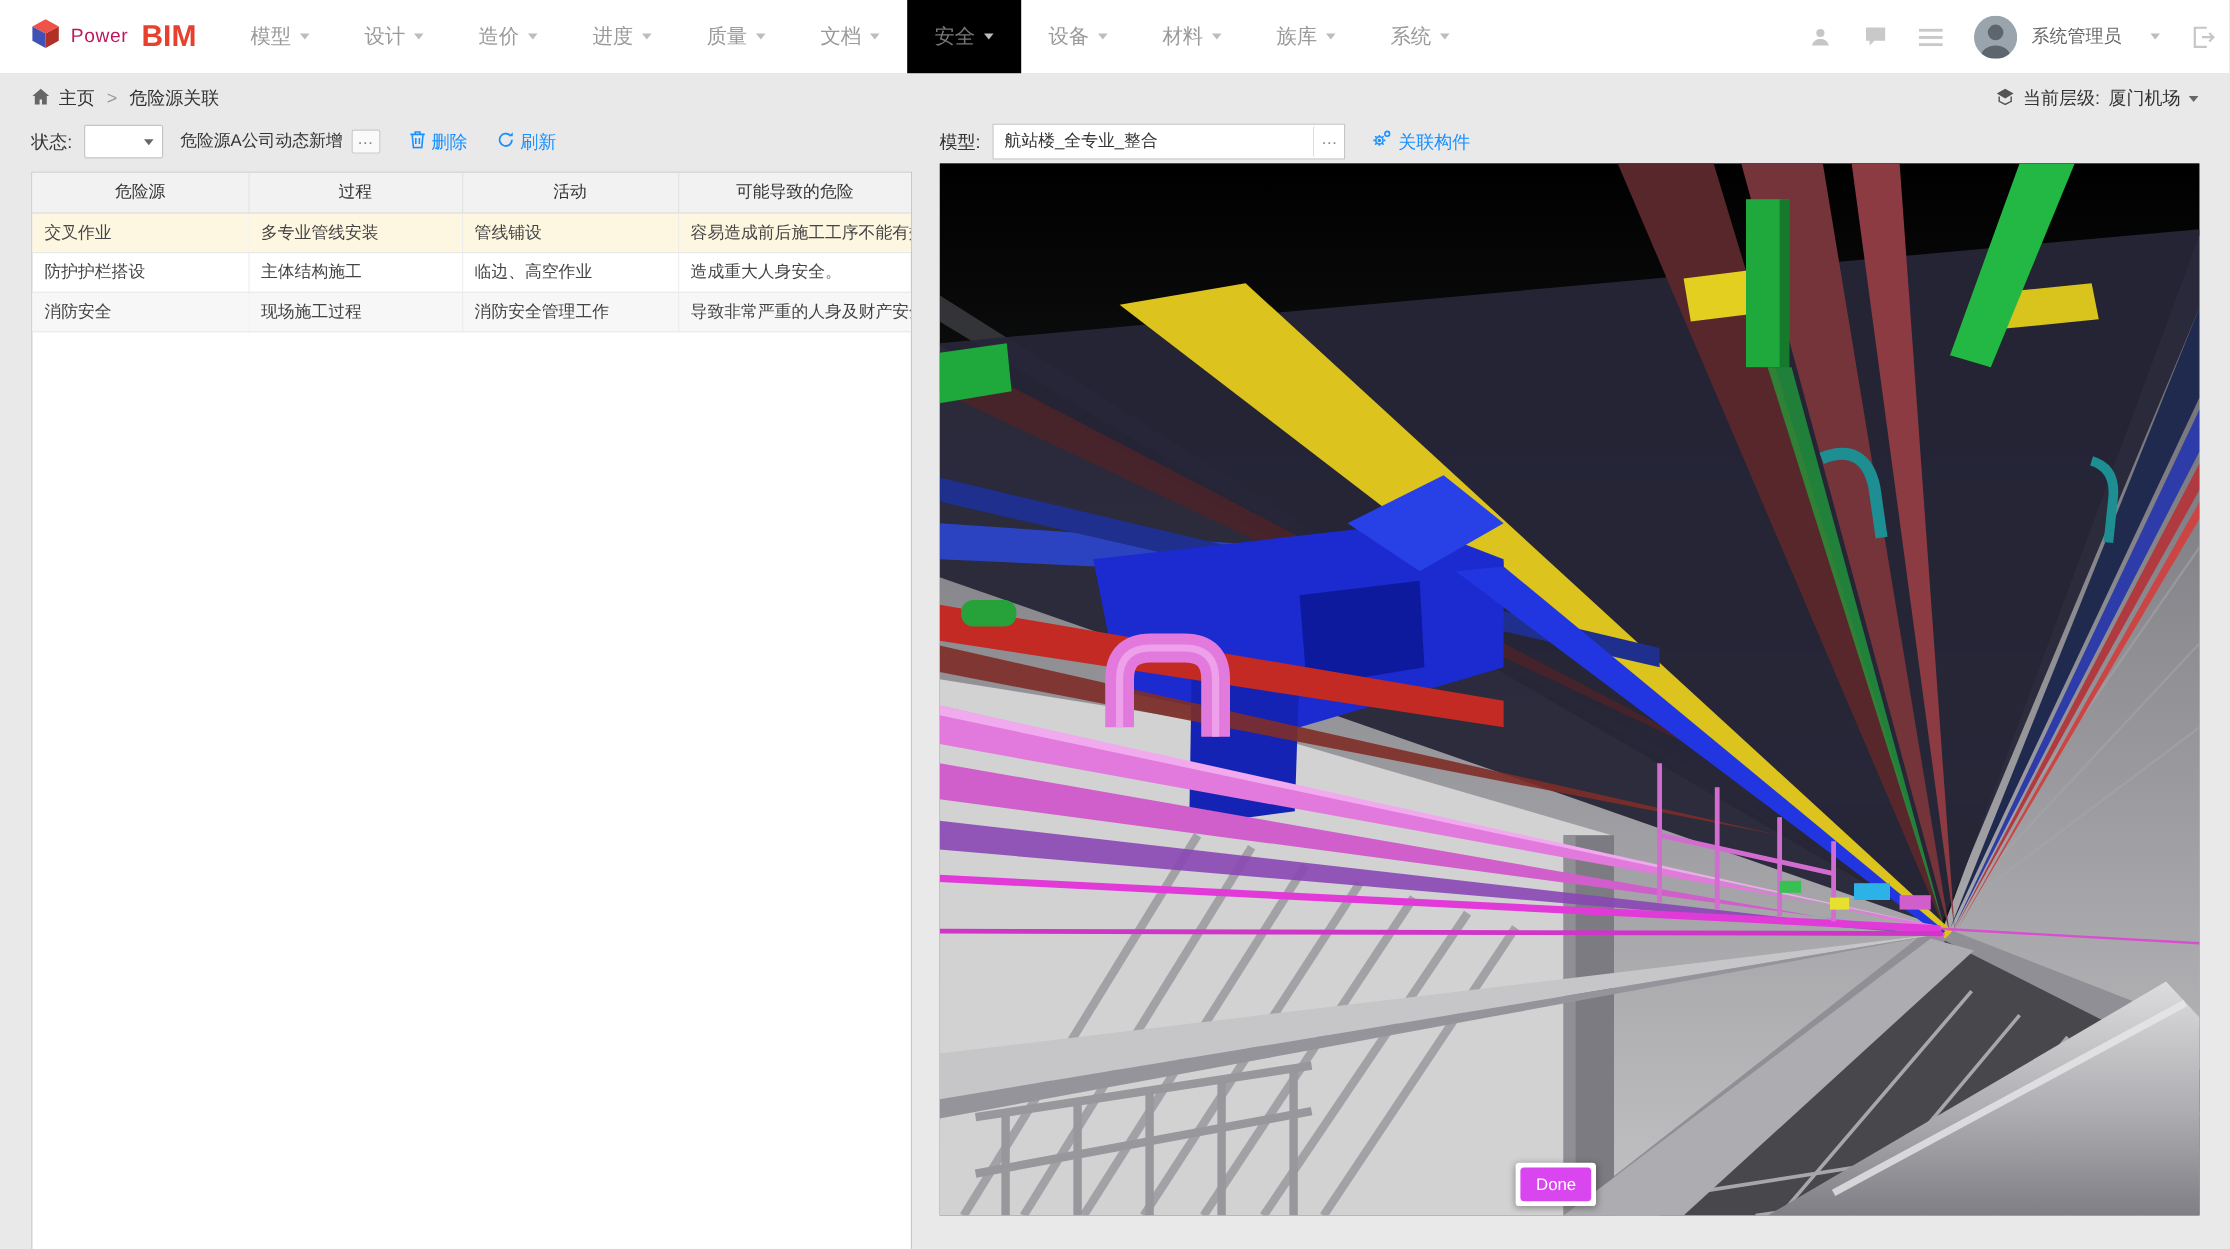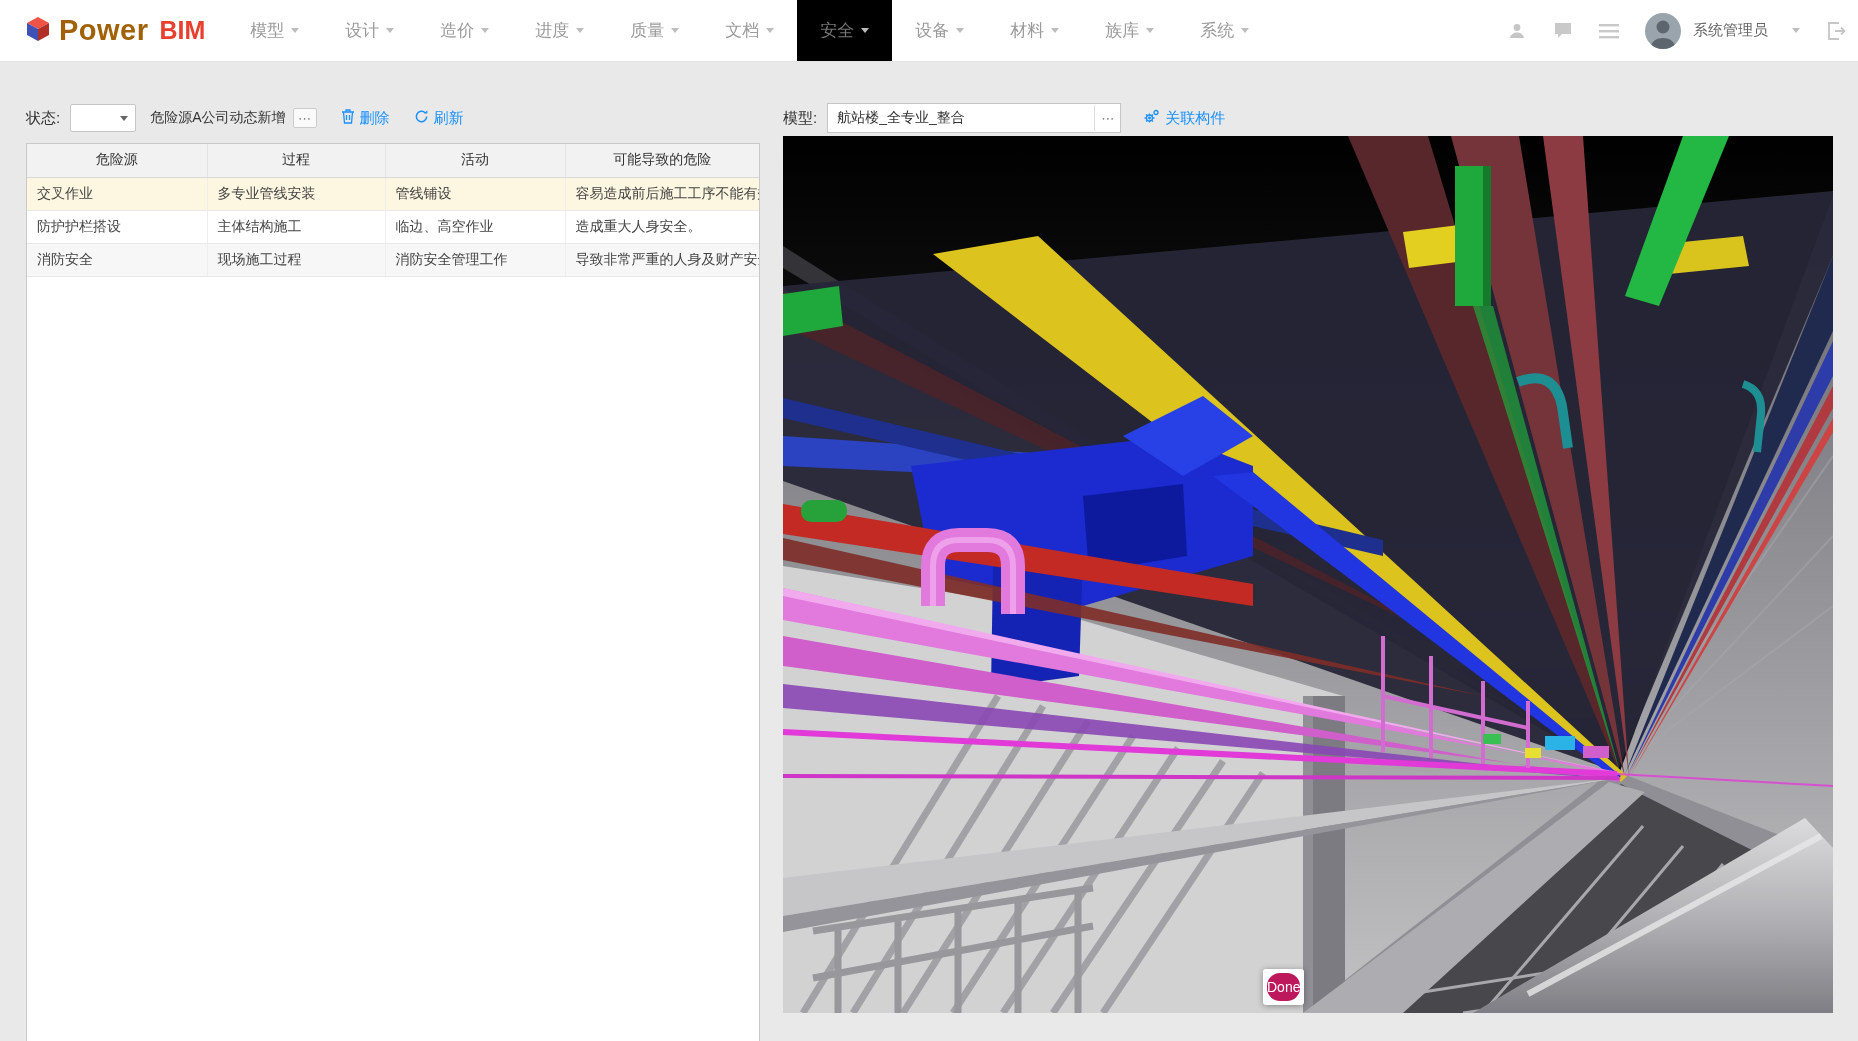--- a/index.html
+++ b/index.html
@@ -3,21 +3,21 @@
 <meta charset="utf-8">
 <style>
   * { box-sizing: border-box; }
   body { margin:0; background:#e6e6e6; font-family:"Liberation Sans","DejaVu Sans",sans-serif; }
   .app { position:relative; width:1858px; height:1041px; background:#e9e9e9; overflow:hidden; }
 
   
   .topbar { position:absolute; top:0; left:0; right:0; height:62px; background:#fff;
             border-bottom:1px solid #e2e2e2; display:flex; align-items:center; z-index:5; }
   .logo { display:flex; align-items:center; gap:9px; padding-left:26px; }
-  .logo-power { font-size:29px; font-weight:bold; color:#a16207; letter-spacing:.5px; }
+  .logo-power { font-size:16px; font-weight:normal; color:#be185d; letter-spacing:.5px; }
   .logo-bim { font-size:25px; font-weight:bold; color:#e8402f; margin-left:2px; }
   .nav { display:flex; height:100%; margin-left:22px; }
   .nav-item { display:flex; align-items:center; gap:7px; padding:0 23px; font-size:17px; color:#9a9a9a; cursor:pointer; }
   .nav-item.active { background:#000000; color:#777; }
   .chev { width:0; height:0; border-left:4px solid transparent; border-right:4px solid transparent; border-top:5px solid #bdbdbd; }
   .chev.dark { border-top-color:#666; }
   .top-right { margin-left:auto; display:flex; align-items:center; gap:26px; padding-right:12px; }
   .icon-btn { display:flex; align-items:center; cursor:pointer; }
   .avatar { width:36px; height:36px; border-radius:50%; overflow:hidden; flex:0 0 auto; }
   .user-name { font-size:15px; color:#666; display:flex; align-items:center; gap:24px; cursor:pointer; margin-left:-14px; }
@@ -62,21 +62,21 @@
                align-items:center; margin-left:10px; }
   .model-box .val { flex:1; padding:0 9px; font-size:14px; color:#333; white-space:nowrap; overflow:hidden; }
   .model-box .mini-btn { margin:0; border:none; border-left:1px solid #ddd; height:26px; width:26px; background:#fff; }
   .toolbar-right .link-btn { margin-left:22px; }
 
   
   .viewer { position:absolute; left:783px; top:136px; width:1050px; height:877px; background:#8a8a8e; overflow:hidden; }
   .viewer svg.scene { display:block; width:100%; height:100%; }
   .done-wrap { position:absolute; left:480px; bottom:8px; background:#fff; padding:4px; border-radius:3px;
                box-shadow:0 1px 6px rgba(0,0,0,.35); }
-  .done-btn { background:#be185d; color:#fff; font-size:14px; padding:6px 0; border:none; border-radius:13px;
+  .done-btn { background:#d946ef; color:#fff; font-size:14px; padding:6px 13px; border:none; border-radius:3px;
               cursor:pointer; font-family:inherit; }
 </style>
 </head>
 <body>
 
 <div class="app">
 
   <div class="topbar">
     <div class="logo">
       <span>
@@ -171,20 +171,43 @@
       </span>
       <span class="icon-btn">
         <svg width="20" height="18" viewBox="0 0 20 18">
             <path d="M13 1H3v16h10" fill="none" stroke="#c6c6c6" stroke-width="1.8"></path>
             <path d="M9 9h9M15 5.5 18.5 9 15 12.5" fill="none" stroke="#c6c6c6" stroke-width="1.8"></path>
           </svg>
       </span>
     </div>
   </div>
 
+  <div class="breadcrumb-row">
+    <div class="crumb">
+      <span>
+        <svg width="16" height="15" viewBox="0 0 16 15">
+            <path d="M8 1 1 7h2v7h4v-4h2v4h4V7h2z" fill="#666"></path>
+          </svg>
+      </span>
+      <span>主页</span>
+      <span class="crumb-sep">&gt;</span>
+      <span>危险源关联</span>
+    </div>
+    <div class="level-picker">
+      <span>
+        <svg width="16" height="15" viewBox="0 0 16 15">
+            <path d="M8 1 15 5 8 9 1 5z" fill="#555"></path>
+            <path d="M3 7.5v4L8 14l5-2.5v-4" fill="none" stroke="#555" stroke-width="1.2"></path>
+          </svg>
+      </span>
+      <span>当前层级:</span>
+      <span>厦门机场</span>
+      <i class="chev dark"></i>
+    </div>
+  </div>
 
   <div class="toolbar-left">
     <span>状态:</span>
     <div class="select-box">
         <i class="chev dark"></i>
       </div>
     <span class="dataset-name">危险源A公司动态新增</span>
     <span class="mini-btn">⋯</span>
     <span class="link-btn">
       <span>

